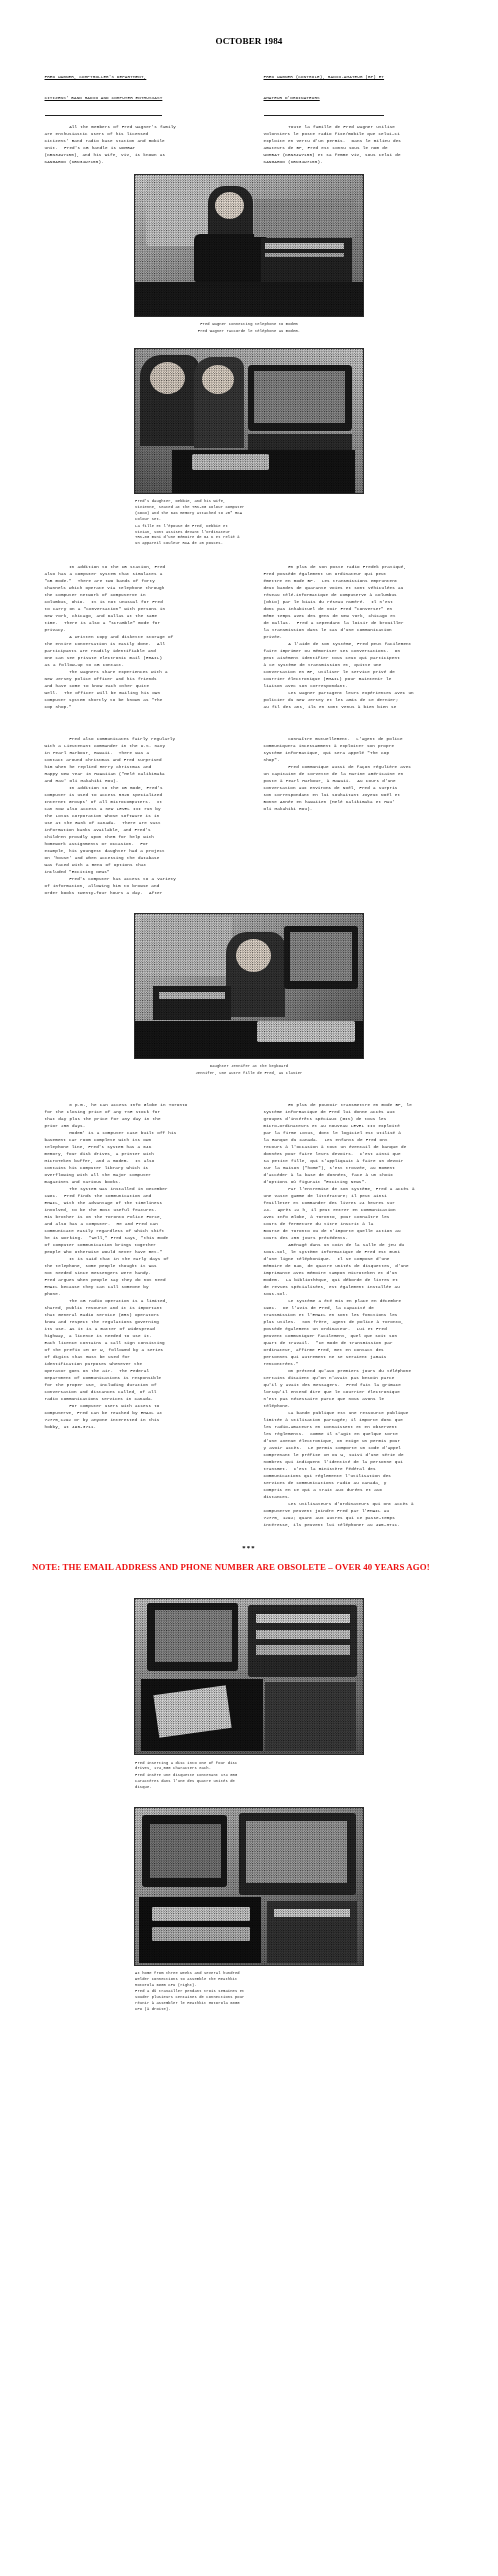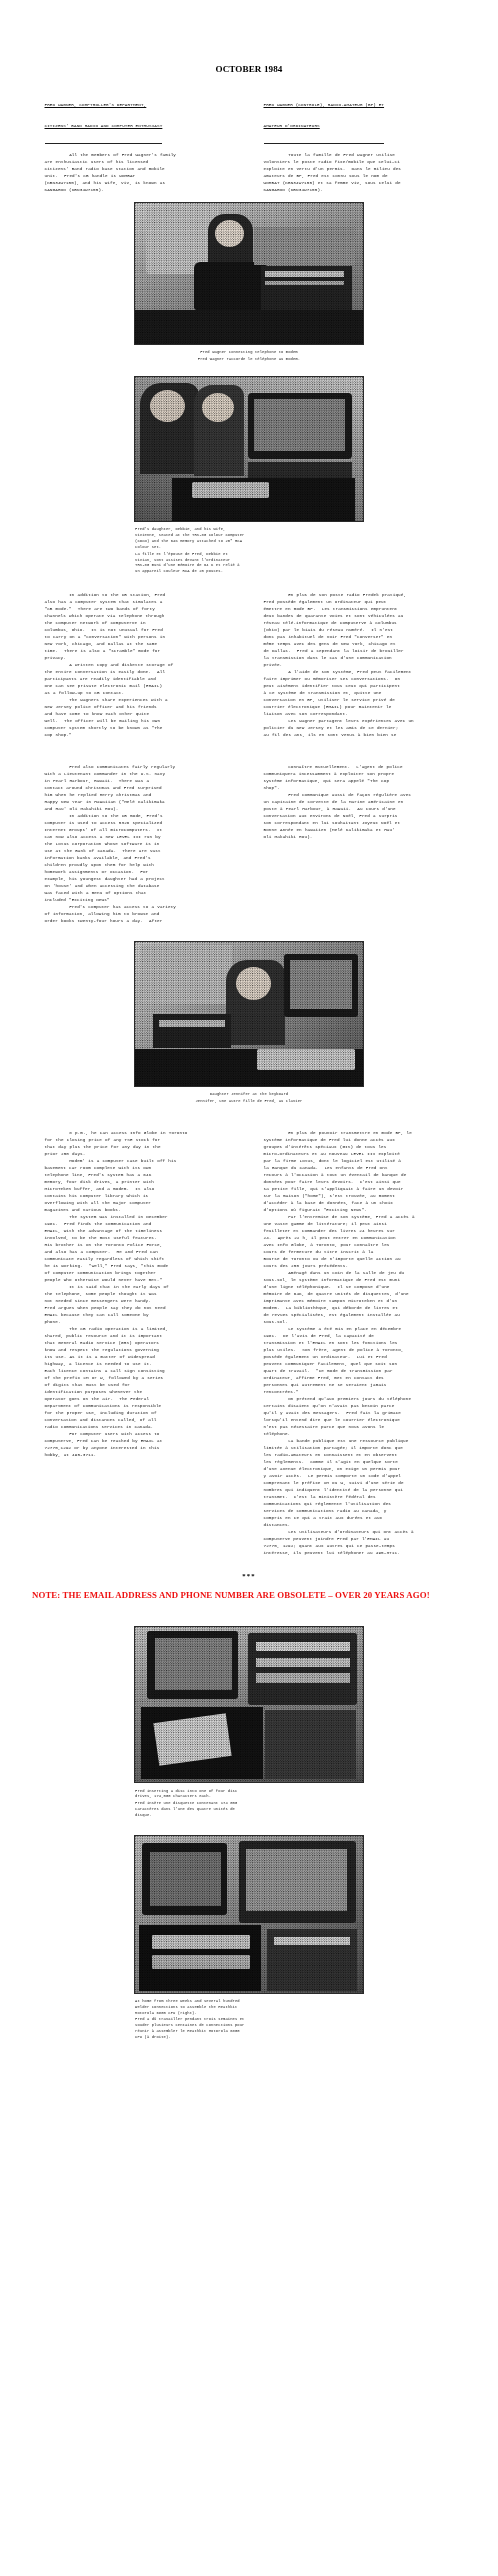--- a/index.html
+++ b/index.html
@@ -16,21 +16,21 @@
     position: relative;
     width: 498px;
     min-height: 2576px;
     background: #ffffff;
     overflow: hidden;
   }
 
   
   .masthead {
     text-align: center;
-    padding-top: 64px;
+    padding-top: 36px;
     padding-bottom: 13.4px;
   }
   .masthead-title {
     font-family: "Liberation Serif", serif;
     font-weight: bold;
     font-size: 9.1px;
     letter-spacing: 0.1px;
     color: #000;
   }
 
@@ -435,21 +435,21 @@
 distances.</div>
       <div class="mono body-para">        Les utilisateurs d'ordinateurs qui ont accès à
 CompuServe peuvent joindre Fred par l'EMAIL au
 72775, 1292; quant aux autres qui ce passe-temps
 intéresse, ils peuvent lui téléphoner au 495-3711.</div>
     </div>
   </div>
 
   <div class="stars">***</div>
 
-  <div class="note">NOTE:  THE EMAIL ADDRESS AND PHONE NUMBER ARE OBSOLETE – OVER 20 YEARS AGO!</div>
+  <div class="note">NOTE:  THE EMAIL ADDRESS AND PHONE NUMBER ARE OBSOLETE – OVER 40 YEARS AGO!</div>
 
   <div class="spacer-md"></div>
 
   <div class="photo-wrap">
     <div class="photo" style="width:228px;height:155px;">
       <div class="scene">
         <div class="blob" style="left:0;top:0;width:228px;height:155px;background:linear-gradient(170deg,#d0d0d0 0%,#979797 45%,#555555 100%);"></div>
         <div class="blob" style="left:12.2px;top:3.7px;width:91px;height:68px;background:#1b1b1b;border-radius:2.4px;"></div>
         <div class="blob" style="left:19.5px;top:11px;width:77px;height:52px;background:#8a8a8a;"></div>
         <div class="blob" style="left:113px;top:6.1px;width:109px;height:72px;background:#2c2c2c;border-radius:2.4px;"></div>

